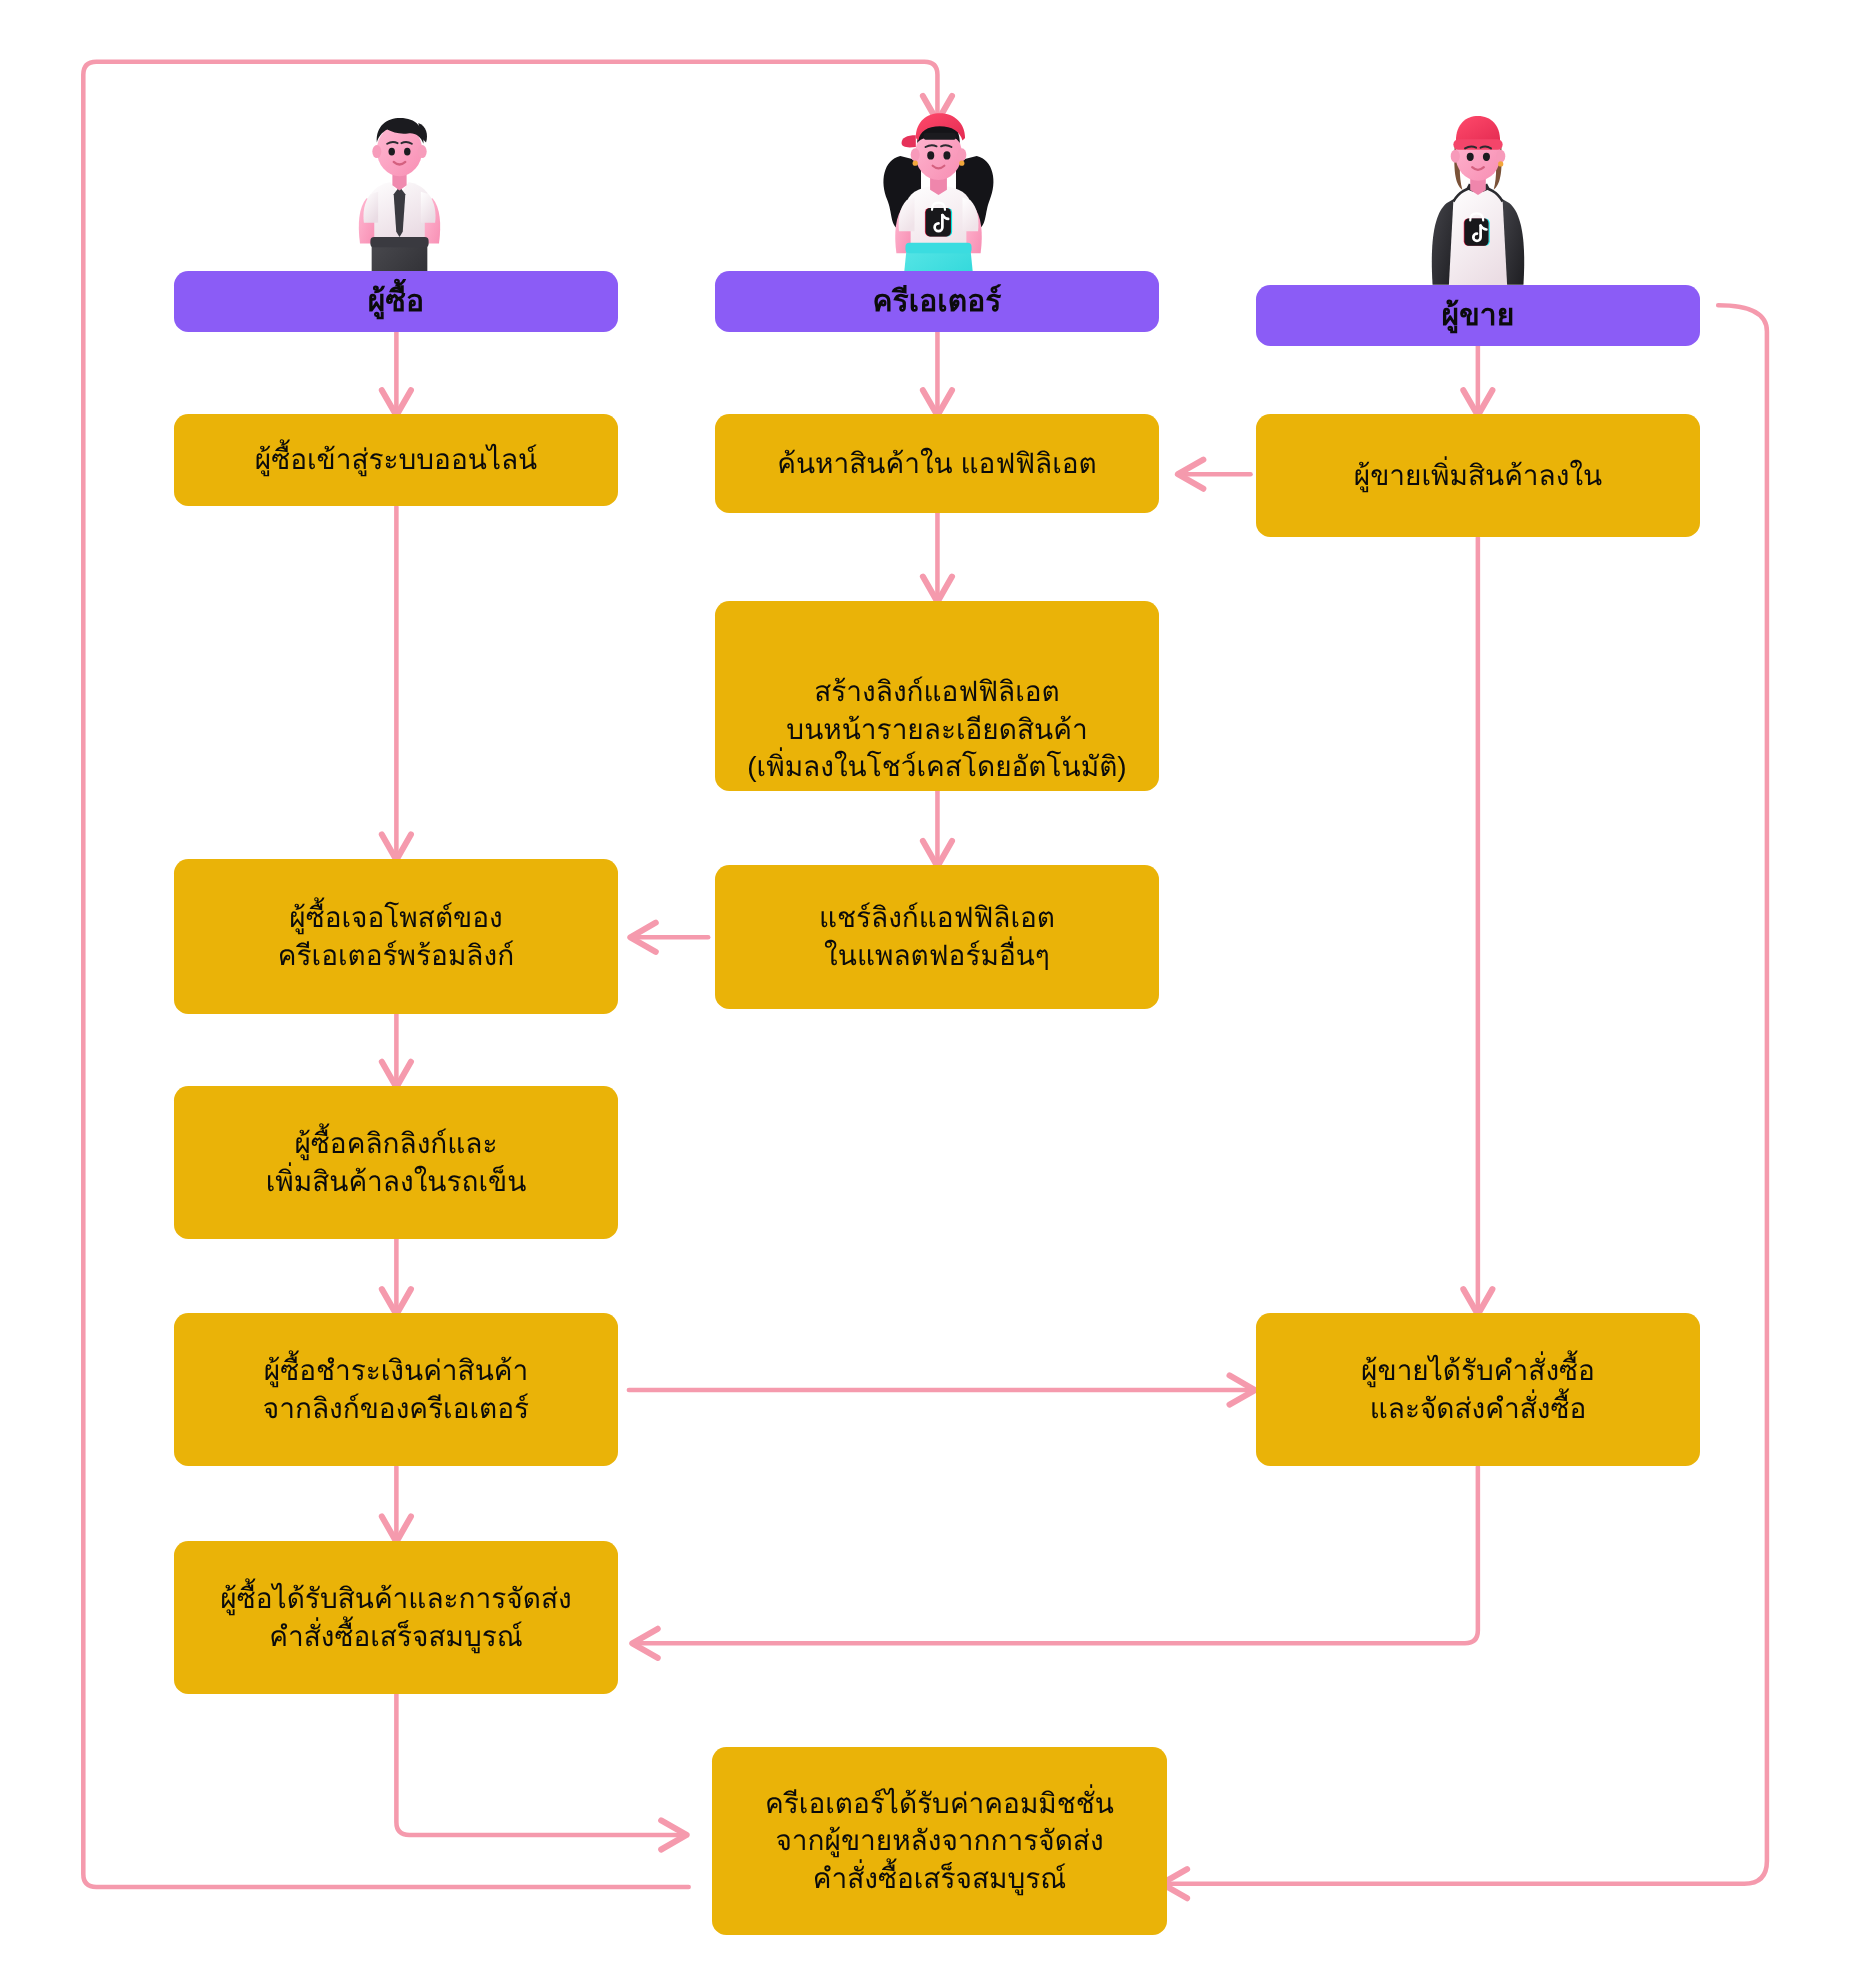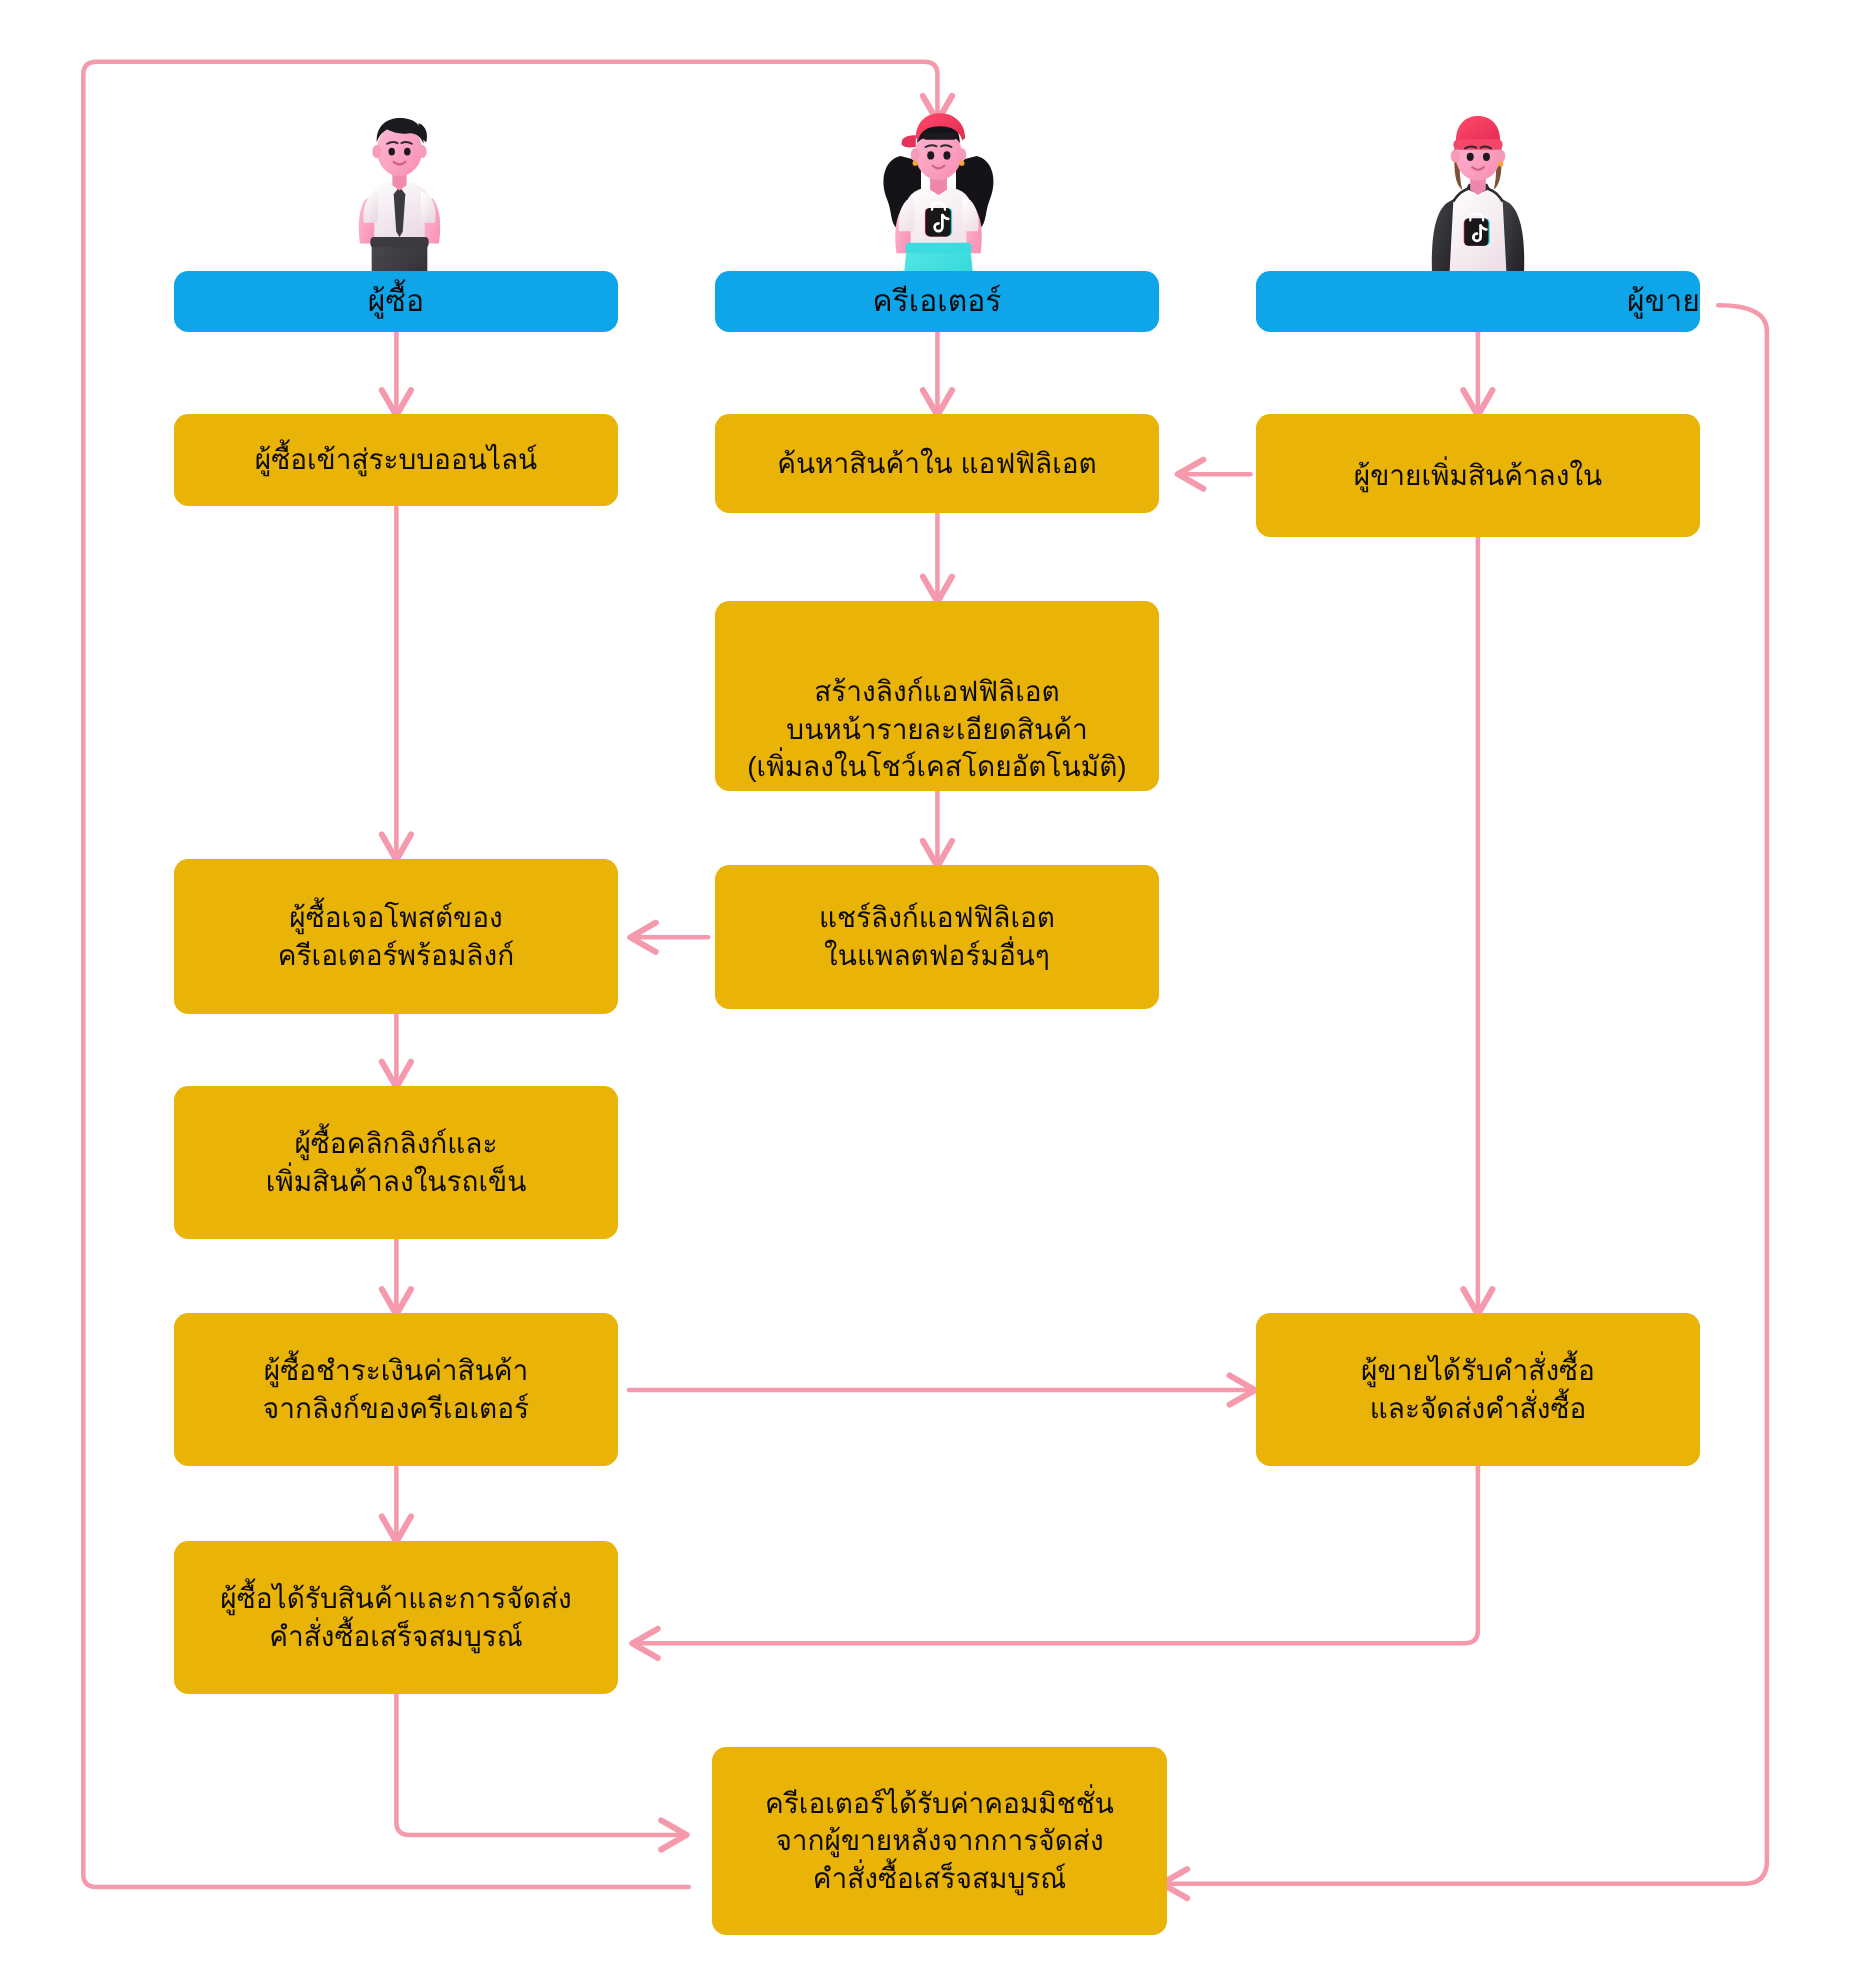--- a/index.html
+++ b/index.html
@@ -31,23 +31,23 @@
     box-sizing: border-box;
     display: flex;
     align-items: center;
     justify-content: center;
     text-align: center;
     border-radius: 14.3px;
     color: #0b0b0b;
     line-height: 1.34;
   }
   .role-header {
-    background: #0ea5e9;
+    background: #8b5cf6;
     font-size: 30px;
-    font-weight: normal;
+    font-weight: bold;
     letter-spacing: 0.1px;
     z-index: 5;
   }
   .step {
     background: #eab308;
     font-size: 28px;
     font-weight: normal;
     padding: 5.2px 17px;
     z-index: 4;
   }
@@ -299,21 +299,21 @@
   </div>
 
   <div class="node role-header" style="left:174px; top:271px; width:444px; height:61px;">
     <span class="lines">ผู้ซื้อ</span>
   </div>
 
   <div class="node role-header" style="left:715px; top:271px; width:444px; height:61px;">
     <span class="lines">ครีเอเตอร์</span>
   </div>
 
-  <div class="node role-header" style="left:1256px; top:271px; width:444px; height:61px;text-align:right;">
+  <div class="node role-header" style="left:1256px; top:285px; width:444px; height:61px;">
     <span class="lines">ผู้ขาย</span>
   </div>
 
   <div class="node step" style="left:174px; top:414px; width:444px; height:92px;">
     <span class="lines">
       <span class="ln">ผู้ซื้อเข้าสู่ระบบออนไลน์</span>
     </span>
   </div>
 
   <div class="node step" style="left:174px; top:859px; width:444px; height:155px;">

